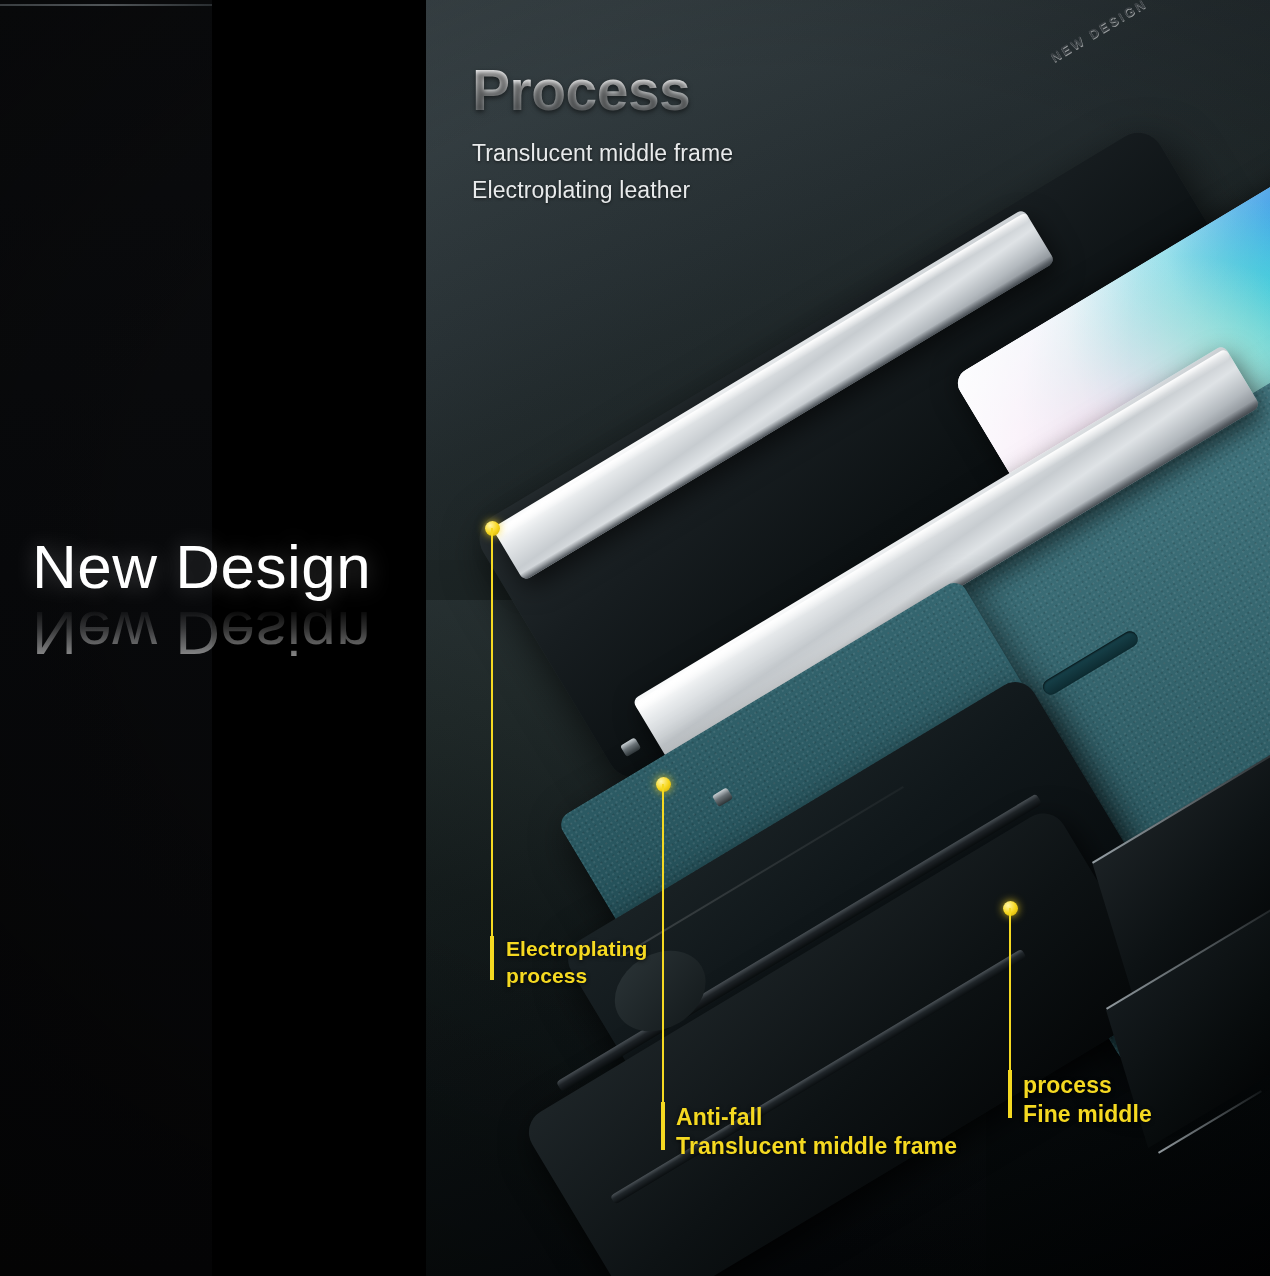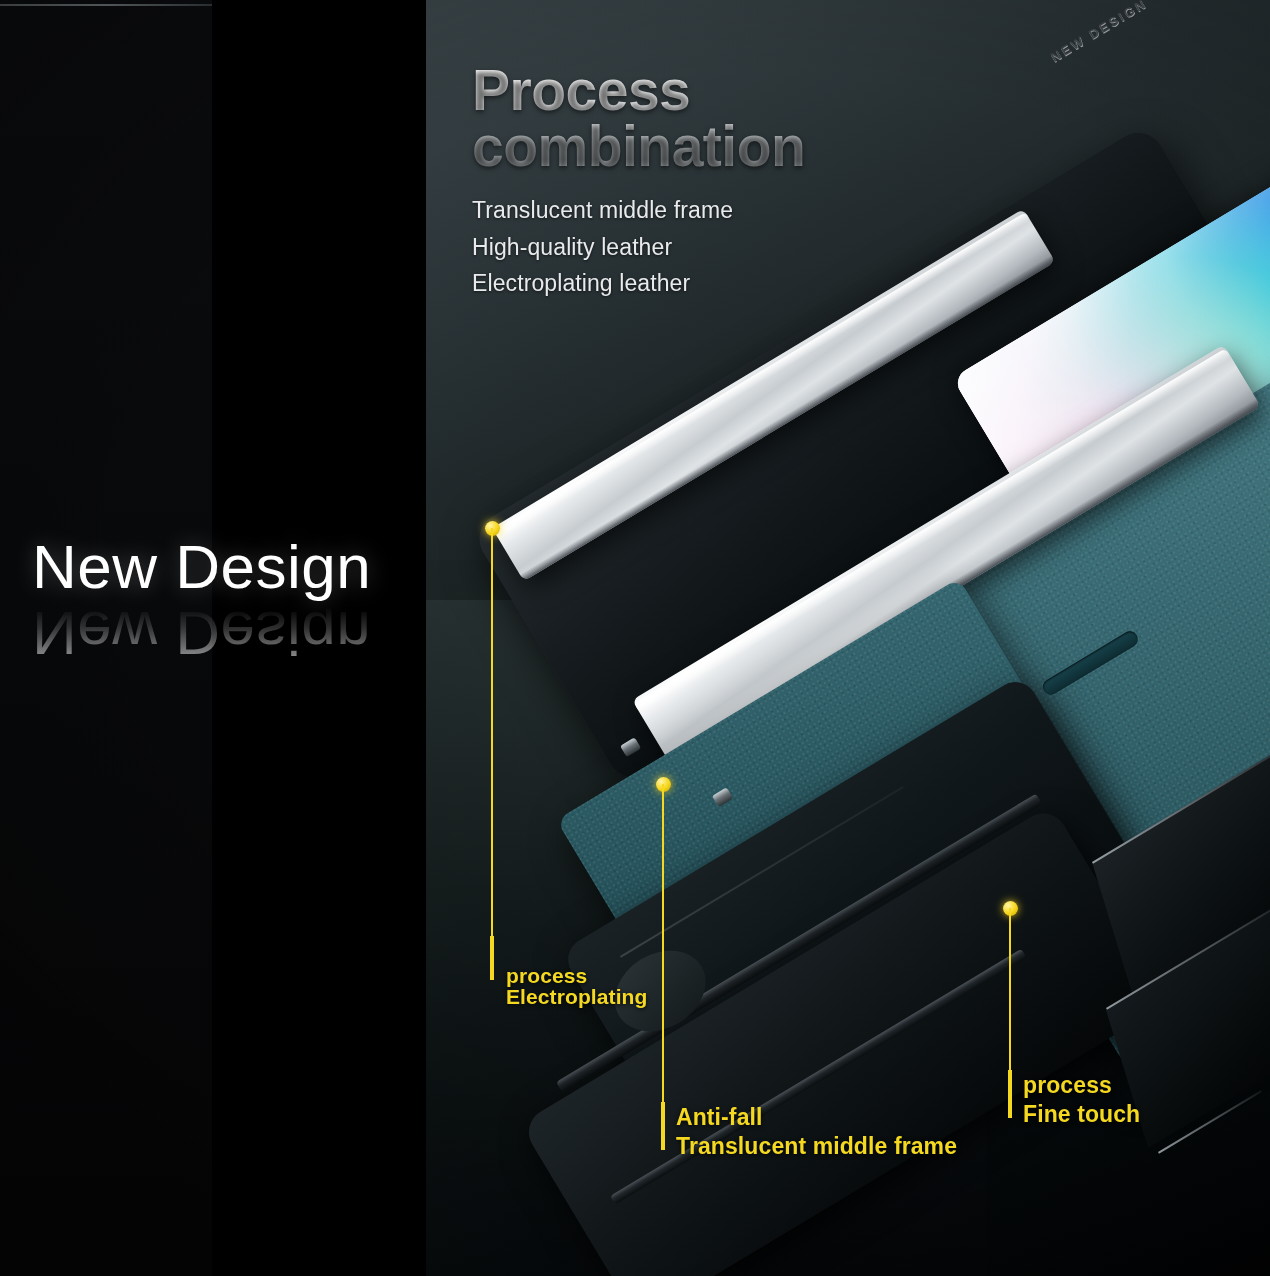--- a/index.html
+++ b/index.html
@@ -353,51 +353,49 @@
     <div class="box-edge" id="edge1"></div>
     <div class="box-edge" id="edge2"></div>
     <div class="box-edge" id="edge3"></div>
   </div>
 
   <div class="vignette"></div>
 
   <div class="headline">
     <h1>
       <span>Process</span>
-      <span class="l2">combination</span>
     </h1>
     <div class="sub">
       <div>Translucent middle frame</div>
-      <div>High-quality leather</div>
       <div>Electroplating leather</div>
     </div>
   </div>
 
   <div class="wordmark">
     <div class="main">New Design</div>
     <div class="mirror">New Design</div>
   </div>
 
   <div class="callout">
     <div class="dot" style="left:492px;top:528px;"></div>
     <div class="lead" style="left:492px;top:528px;height:412px;"></div>
     <div class="tick" style="left:490px;top:936px;height:44px;"></div>
-    <div class="ctext" style="left:506px;top:936px;margin-top:48px;">Electroplating</div>
+    <div class="ctext" style="left:506px;top:936px;">Electroplating</div>
     <div class="ctext" style="left:506px;top:963px;">process</div>
   </div>
 
   <div class="callout">
     <div class="dot" style="left:663px;top:784px;"></div>
     <div class="lead" style="left:663px;top:784px;height:322px;"></div>
     <div class="tick" style="left:661px;top:1102px;height:48px;"></div>
     <div class="ctext big" style="left:676px;top:1103px;">Anti-fall</div>
     <div class="ctext big" style="left:676px;top:1132px;">Translucent middle frame</div>
   </div>
 
   <div class="callout">
     <div class="dot" style="left:1010px;top:908px;"></div>
     <div class="lead" style="left:1010px;top:908px;height:164px;"></div>
     <div class="tick" style="left:1008px;top:1070px;height:48px;"></div>
     <div class="ctext big" style="left:1023px;top:1071px;">process</div>
-    <div class="ctext big" style="left:1023px;top:1100px;">Fine touch</div>
+    <div class="ctext big" style="left:1023px;top:1100px;">Fine middle</div>
   </div>
 
 </div>
 
 </body></html>

